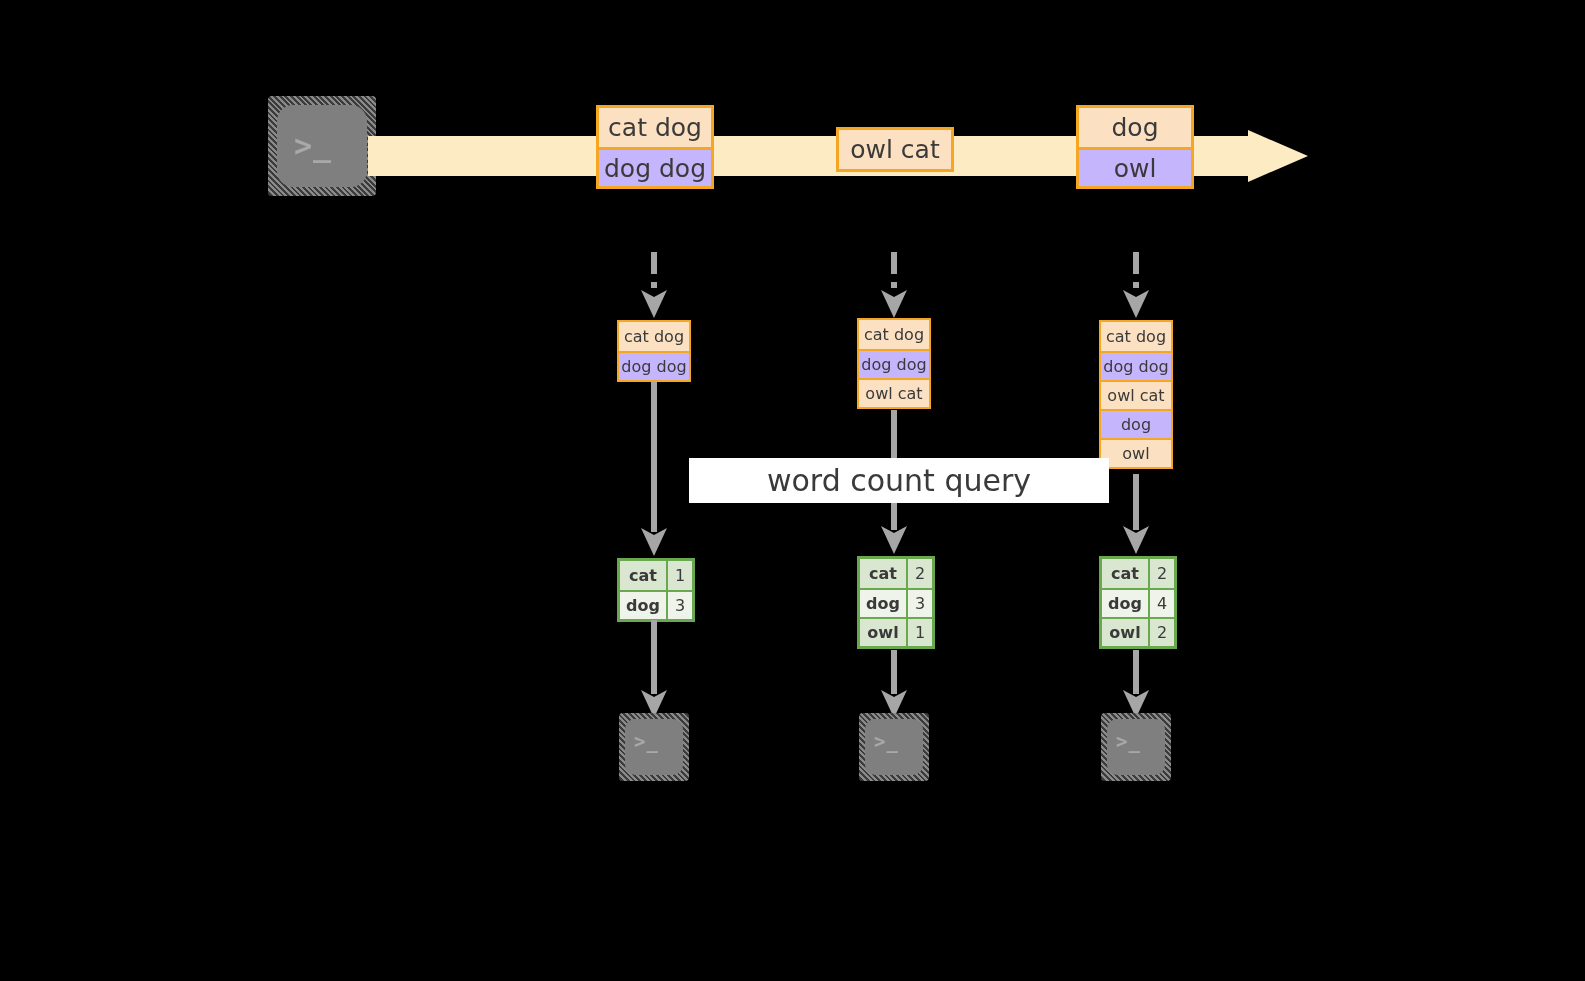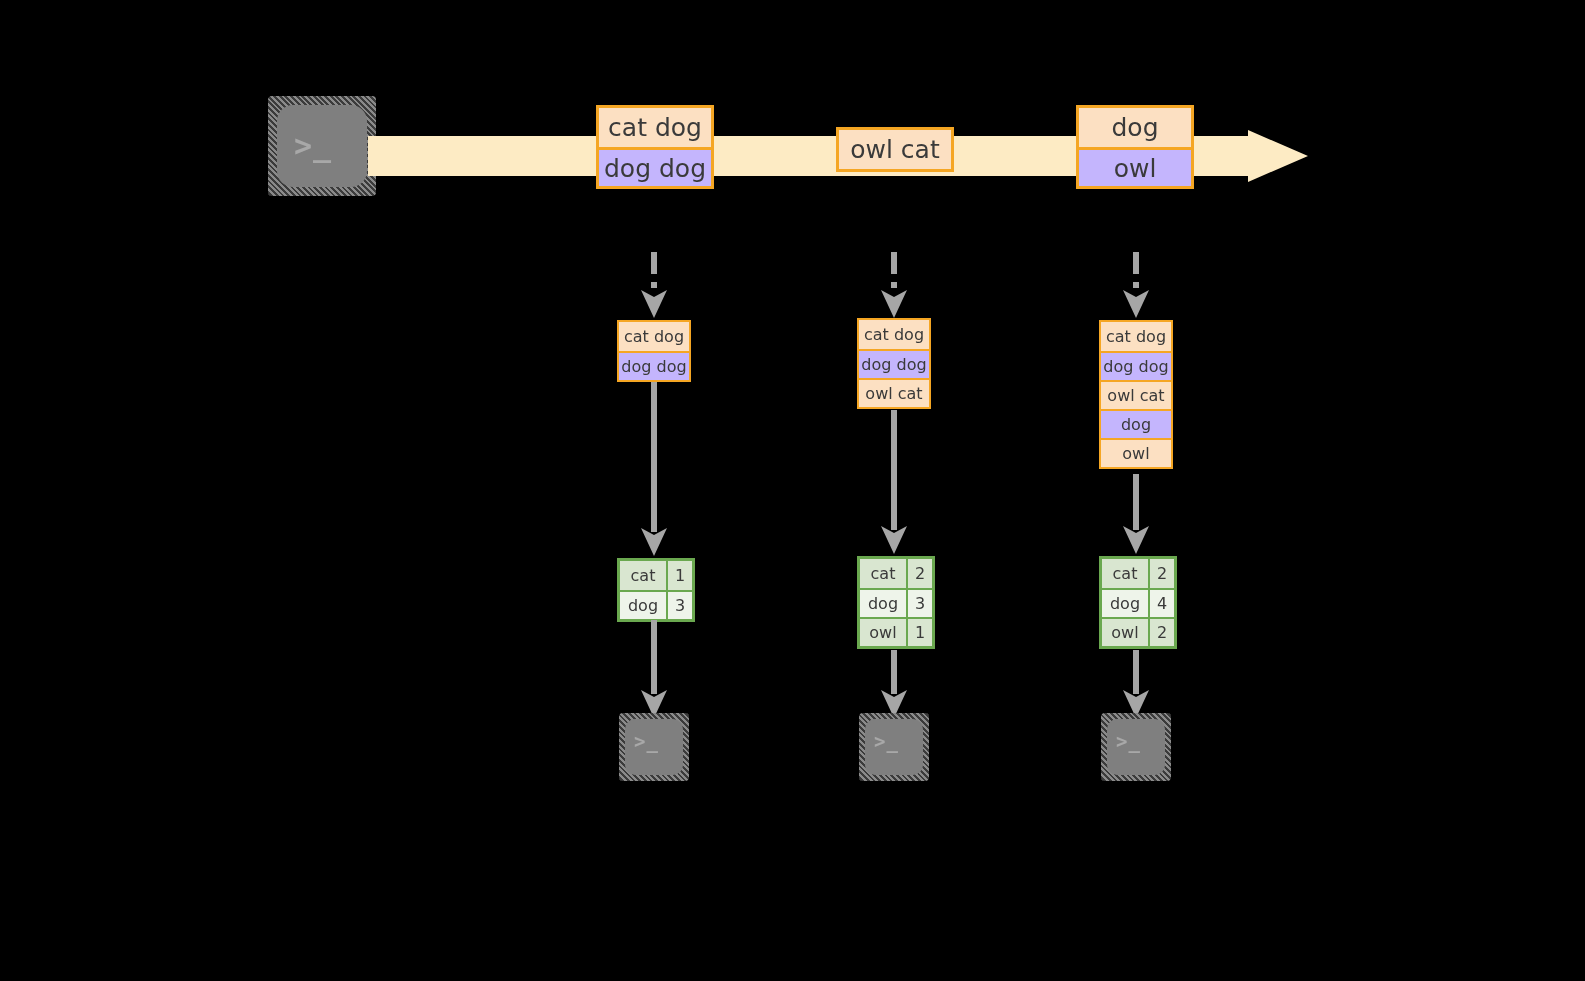--- a/index.html
+++ b/index.html
@@ -81,21 +81,21 @@
     position:absolute;
     border:3px solid #6aa84f;
     display:flex; flex-direction:column;
   }
   .gtable .trow { display:flex; height:29px; }
   .gtable .trow + .trow { border-top:2px solid #6aa84f; }
   .gtable .tc {
     display:flex; align-items:center; justify-content:center;
     font-size:16px; color:#3a3a3a;
   }
-  .gtable .tc.word  { width:46px; }
+  .gtable .tc.word  { width:46px;font-weight:bold; }
   .gtable .tc.count { width:26px; border-left:2px solid #6aa84f; }
   .gtable .trow.dark  .tc { background:#d9e6d0; }
   .gtable .trow.light .tc { background:#eef4ea; }
 
   
   .garrow { position:absolute; }
 
   
   #banner {
     position:absolute;
@@ -255,14 +255,17 @@
     <line x1="16" y1="0" x2="16" y2="44" stroke="#a6a6a6" stroke-width="6"></line>
     <path d="M16 68 L3 40 L16 47 L29 40 Z" fill="#a6a6a6"></path>
   </svg>
 
   <div class="term term-small" style="left:1101px; top:713px;">
     <div class="inner">
       <span class="prompt">&gt;_</span>
     </div>
   </div>
 
+  <div id="banner">
+    <span class="label">word count query</span>
+  </div>
 
 </div>
 
 </body></html>

